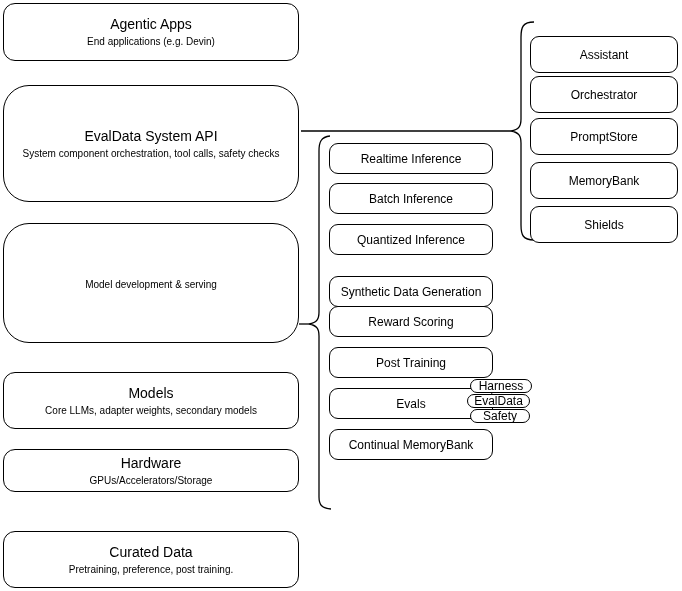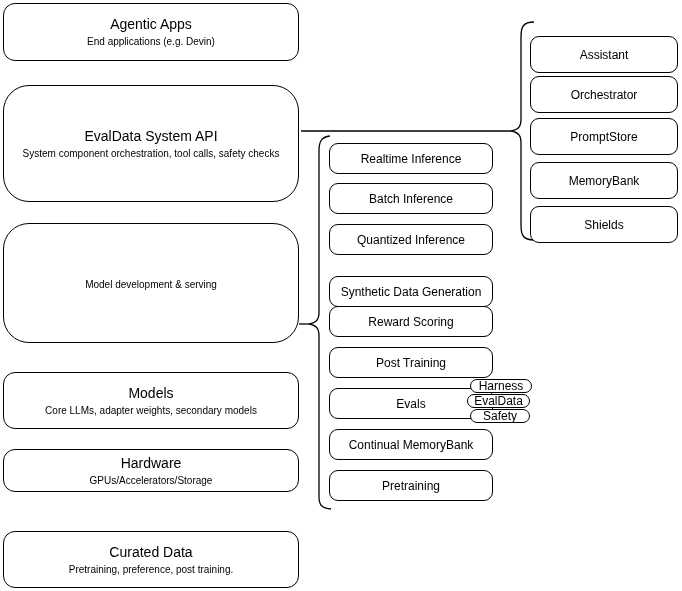--- a/index.html
+++ b/index.html
@@ -88,21 +88,20 @@
   </div>
 
   <div class="node mid" style="top:143px">Realtime Inference</div>
   <div class="node mid" style="top:224px">Quantized Inference</div>
   <div class="node mid" style="top:183px">Batch Inference</div>
   <div class="node mid" style="top:276px">Synthetic Data Generation</div>
   <div class="node mid" style="top:306px">Reward Scoring</div>
   <div class="node mid" style="top:347px">Post Training</div>
   <div class="node mid" style="top:388px">Evals</div>
   <div class="node mid" style="top:429px">Continual MemoryBank</div>
-  <div class="node mid" style="top:470px">Pretraining</div>
 
   <div class="pill" style="left:470px;top:379px;width:62px;height:14px">Harness</div>
   <div class="pill" style="left:467px;top:394px;width:63px;height:14px">EvalData</div>
   <div class="pill" style="left:470px;top:409px;width:60px;height:14px">Safety</div>
 
   <div class="node right" style="top:36px">Assistant</div>
   <div class="node right" style="top:76px">Orchestrator</div>
   <div class="node right" style="top:118px">PromptStore</div>
   <div class="node right" style="top:162px">MemoryBank</div>
   <div class="node right" style="top:206px">Shields</div>

